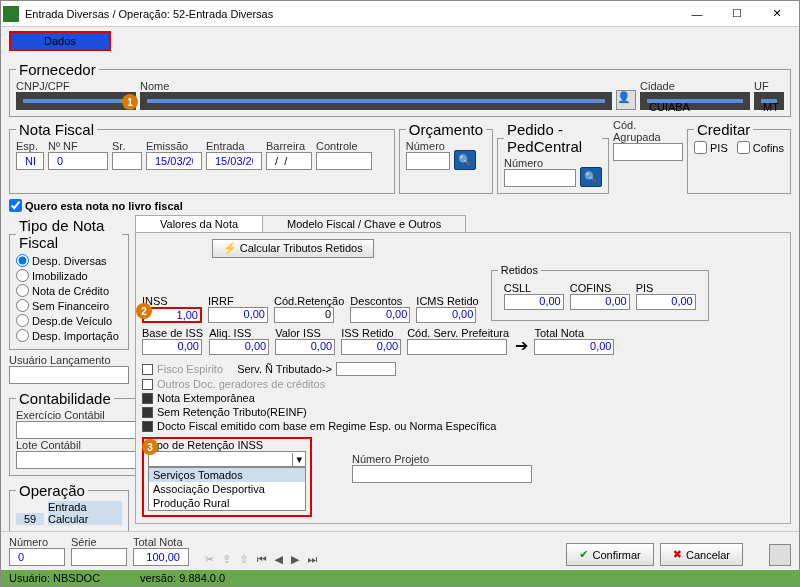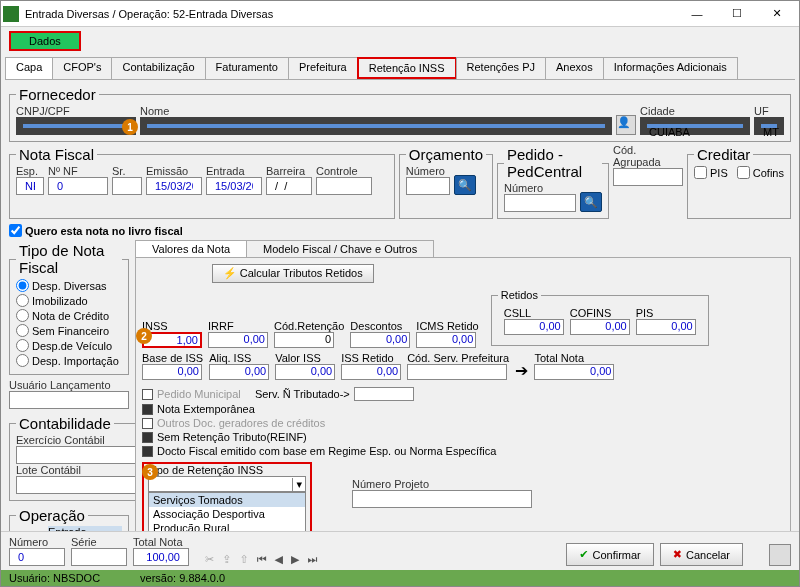--- a/index.html
+++ b/index.html
@@ -3,42 +3,42 @@
 <meta charset="utf-8">
 <style>
 * { box-sizing: border-box; font-family: "Segoe UI", Tahoma, sans-serif; font-size: 11px; }
 body { margin: 0; background: #f0f0f0; }
 .window { width: 800px; height: 587px; background: #f0f0f0; border: 1px solid #888; display: flex; flex-direction: column; }
 .titlebar { height: 26px; background: #fff; display: flex; align-items: center; padding: 0 2px; border-bottom: 1px solid #ccc; }
 .titlebar .icon { width: 16px; height: 16px; background: #2a7a2a; margin-right: 6px; }
 .titlebar .title { flex: 1; }
 .titlebar .btn { width: 40px; height: 22px; display: flex; align-items: center; justify-content: center; }
 .menubar { padding: 4px 8px; }
-.menu-item { border: 2px solid #d00; display: inline-block; padding: 2px 18px; background: #22c55e; }
+.menu-item { border: 2px solid #d00; display: inline-block; padding: 2px 33px; background: #1d4ed8; }
 .tabs { display: flex; border-bottom: 1px solid #aaa; margin: 2px 4px 0 4px; position: relative; }
 .tab { padding: 3px 10px; border: 1px solid #aaa; border-bottom: none; background: #f0f0f0; margin-right: -1px; cursor: pointer; position: relative; }
 .tab.active { background: #fff; }
 .tab.highlight { border: 2px solid #d00; }
 .callout { position: absolute; width: 16px; height: 16px; border-radius: 50%; background: #d97a00; color: #fff; font-weight: bold; font-size: 10px; display: flex; align-items: center; justify-content: center; z-index: 10; }
 .content { flex: 1; padding: 4px 8px; background: #f0f0f0; overflow: hidden; }
 fieldset { border: 1px solid #999; margin: 2px 0; padding: 2px 6px 6px 6px; }
 legend { font-size: 15px; padding: 0 3px; }
 .row { display: flex; align-items: flex-end; gap: 4px; }
 .fld { display: flex; flex-direction: column; }
 .fld label { font-size: 11px; color: #333; }
 .fld input, .fld .val { border: 1px solid #888; background: #fff; height: 18px; padding: 0 8px; font-size: 11px; }
 .blue-bar { background: #5b8fd6; height: 18px; border: 7px solid #404040; }
 .layout { display: flex; gap: 6px; }
 .leftcol { width: 120px; }
 .leftcol fieldset { font-size: 11px; }
 .radio-item, .chk-item { display: flex; align-items: center; gap: 3px; padding: 1px 0; }
 .radio-item input, .chk-item input { margin: 0; }
 .rightcol { flex: 1; }
 .subtabs { display: flex; border-bottom: 1px solid #aaa; }
-.subtab { padding: 2px 16px; border: 1px solid #aaa; border-bottom: none; background: #f0f0f0; margin-right: -1px; cursor: pointer; }
+.subtab { padding: 2px 24px; border: 1px solid #aaa; border-bottom: none; background: #f0f0f0; margin-right: -1px; cursor: pointer; }
 .subtab.active { background: #fff; }
 .panel { border: 1px solid #aaa; border-top: none; padding: 6px; background: #f0f0f0; }
 .btn-calc { border: 1px solid #888; background: linear-gradient(#fff,#e0e0e0); padding: 2px 10px; margin-left: 70px; }
 .lightning { color: #cc9900; font-weight: bold; }
 .tax-row { display: flex; gap: 6px; margin-top: 4px; align-items: flex-end; }
 .tax-fld { display: flex; flex-direction: column; }
 .tax-fld label { font-size: 11px; }
 .tax-fld .val { border: 1px solid #888; background: #fff; height: 16px; width: 60px; text-align: right; padding: 0 2px; color: #0000cc; font-size: 11px; }
 .tax-fld.hl .val { border: 2px solid #d00; }
 .retidos-box { border: 1px solid #999; padding: 0 6px 4px 6px; margin-left: 6px; }
@@ -72,31 +72,20 @@
     <div class="title">Entrada Diversas / Operação: 52-Entrada Diversas</div>
     <div class="btn">—</div>
     <div class="btn">☐</div>
     <div class="btn">✕</div>
   </div>
 
   <div class="menubar">
     <span class="menu-item">Dados</span>
   </div>
 
-  <div class="tabs">
-    <div class="tab active">Capa</div>
-    <div class="tab">CFOP's</div>
-    <div class="tab">Contabilização</div>
-    <div class="tab">Faturamento</div>
-    <div class="tab">Prefeitura</div>
-    <div class="tab highlight" style="position:relative">Retenção INSS</div>
-    <div class="tab">Retenções PJ</div>
-    <div class="tab">Anexos</div>
-    <div class="tab">Informações Adicionais</div>
-  </div>
 
   <div class="content">
     <fieldset>
       <legend>Fornecedor</legend>
       <div class="row">
         <div class="fld" style="width:120px;position:relative">
           <label>CNPJ/CPF</label>
           <div class="blue-bar"></div>
           <span class="callout" style="top:14px;right:-2px">1</span>
         </div>
@@ -308,28 +297,28 @@
                 <label>Cód. Serv. Prefeitura</label>
                 <div class="val" style="width:100px"></div>
               </div>
             <span class="arrow-right">➔</span>
             <div class="tax-fld">
                 <label>Total Nota</label>
                 <div class="val" style="width:80px">0,00</div>
               </div>
           </div>
           <div style="margin-top:6px">
-            <div class="chk-line"><div class="sq"></div><span style="color:#999">Pedido Municipal</span>&nbsp;&nbsp;<span>Serv. Ñ Tributado-&gt;</span><input style="width: 60px; height: 14px; border: 1px solid rgb(136, 136, 136);"></div>
+            <div class="chk-line"><div class="sq"></div><span style="color:#999">Fisco Espirito</span>&nbsp;&nbsp;<span>Serv. Ñ Tributado-&gt;</span><input style="width: 60px; height: 14px; border: 1px solid rgb(136, 136, 136);"></div>
+            <div class="chk-line">
+                <div class="sq"></div>
+                <span style="color:#999">Outros Doc. geradores de créditos</span>
+              </div>
             <div class="chk-line">
                 <div class="sq filled"></div>
                 <span>Nota Extemporânea</span>
-              </div>
-            <div class="chk-line">
-                <div class="sq"></div>
-                <span style="color:#999">Outros Doc. geradores de créditos</span>
               </div>
             <div class="chk-line">
                 <div class="sq filled"></div>
                 <span>Sem Retenção Tributo(REINF)</span>
               </div>
             <div class="chk-line">
                 <div class="sq filled"></div>
                 <span>Docto Fiscal emitido com base em Regime Esp. ou Norma Específica</span>
               </div>
           </div>

